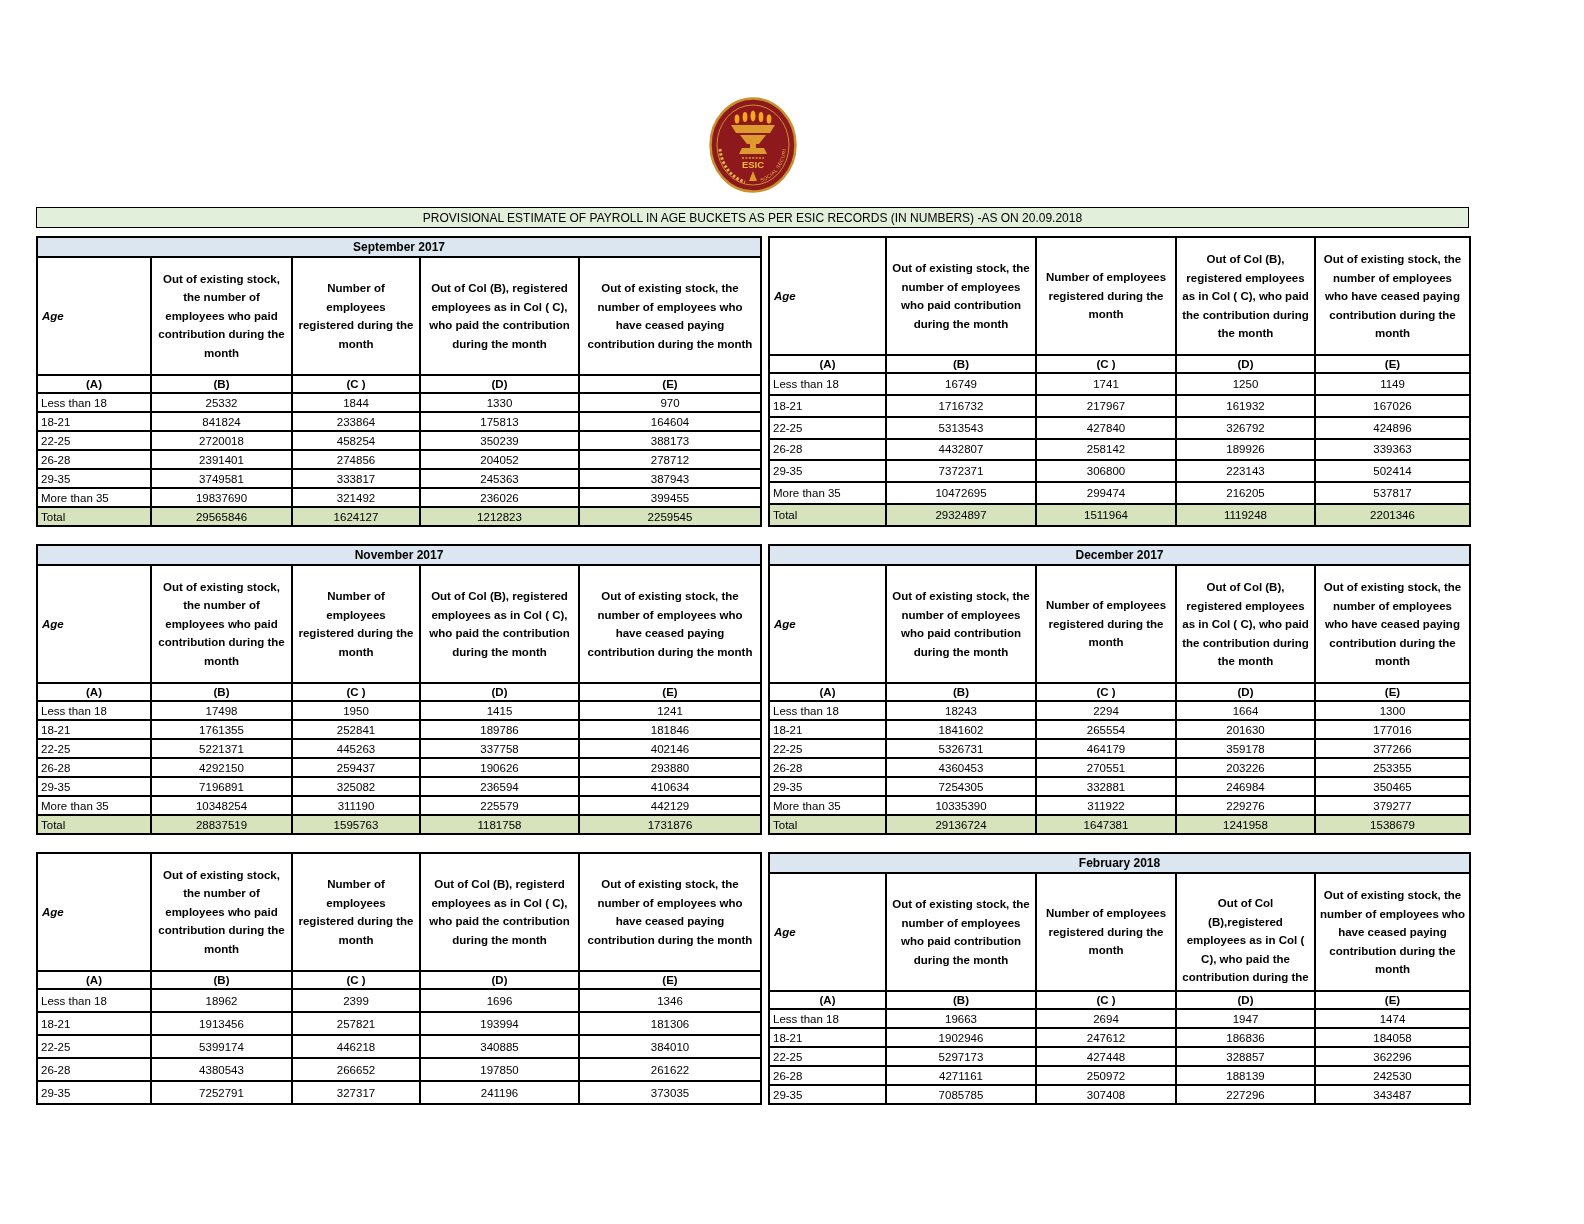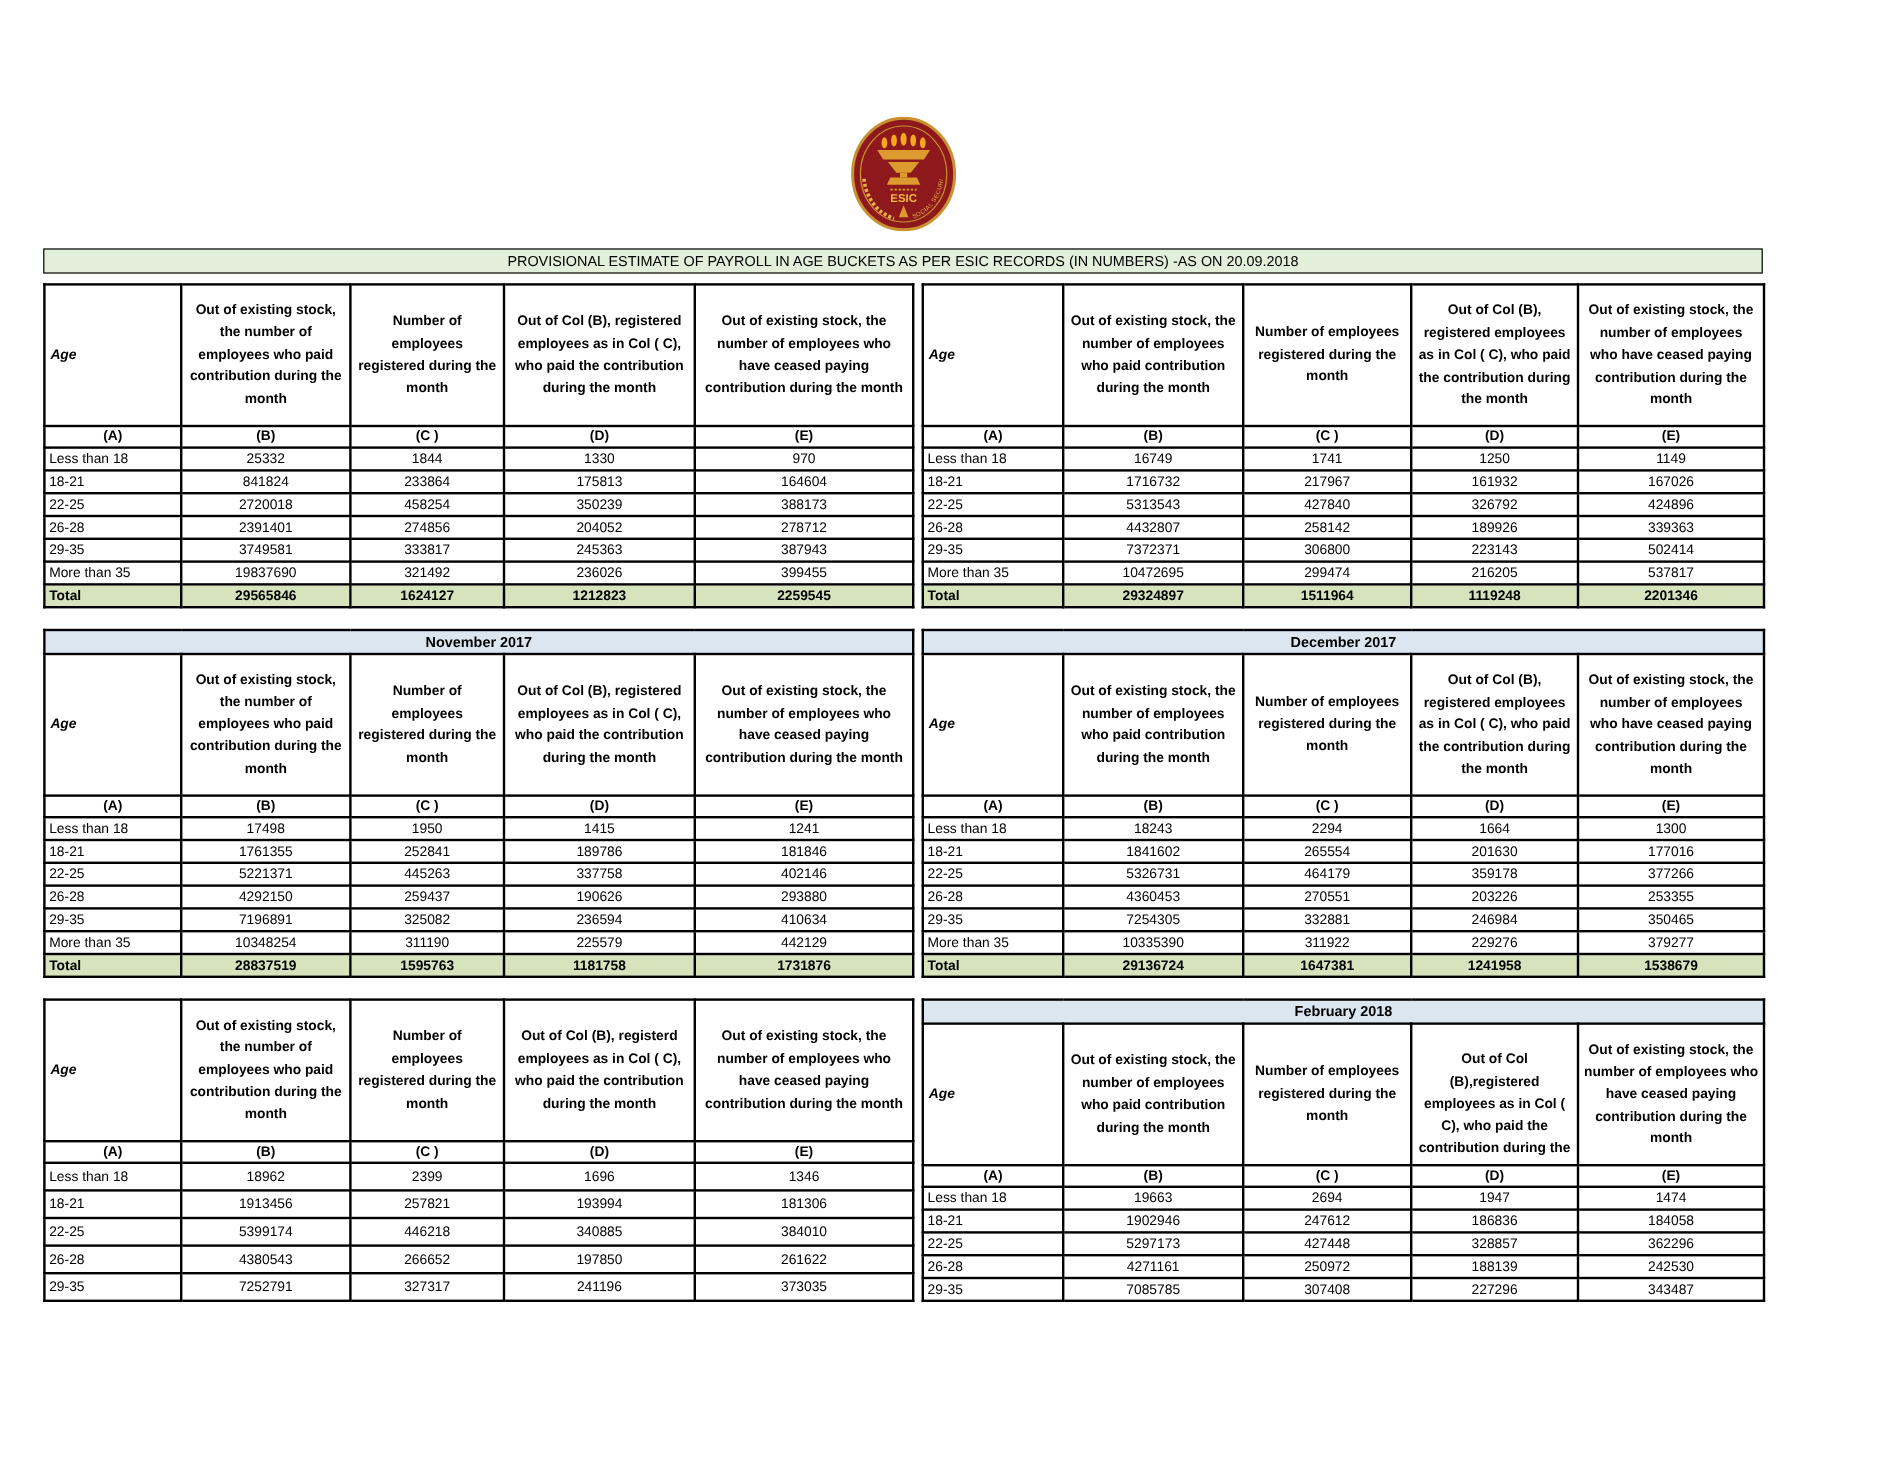--- a/index.html
+++ b/index.html
@@ -35,21 +35,21 @@
   .hdr.age{justify-content:flex-start;text-align:left;font-style:italic;}
   table.clip th.dcol .hdr,
   table.clip th.ecol .hdr{align-items:flex-start;padding-top:12px;}
   table.clip th.dcol.tight .hdr{padding-top:20px;}
 
   tr.letters th{height:18px;text-align:center;font-weight:bold;white-space:nowrap;padding:0 2px;}
 
   tbody td{height:19px;padding:0 3px;white-space:nowrap;}
   tbody td.age{text-align:left;}
   tbody td.num{text-align:center;}
-  tbody tr.total-row td{background:var(--total-bg,#D6E3BC);font-weight:bold;margin-top:32px;}
+  tbody tr.total-row td{background:var(--total-bg,#D6E3BC);font-weight:normal;margin-top:32px;}
 </style>
 </head>
 <body>
 
 <div class="page">
 
   <div class="logo-wrap">
     <svg viewBox="0 0 88 96" width="88" height="96">
       <ellipse cx="44" cy="48" rx="42.5" ry="46.5" fill="#8E191C" stroke="#C9912F" stroke-width="2.5"></ellipse>
       <ellipse cx="44" cy="48" rx="36" ry="40" fill="none" stroke="#C9912F" stroke-width="1"></ellipse>
@@ -88,20 +88,23 @@
 
     <table class="month-table left">
       <colgroup>
           <col style="width:114px">
           <col style="width:141px">
           <col style="width:128px">
           <col style="width:159px">
           <col style="width:182px">
         </colgroup>
       <thead>
+        <tr>
+            <th class="month" colspan="5">September 2017</th>
+          </tr>
         <tr class="hdr-row">
           <th>
               <div class="hdr age">Age</div>
             </th>
           <th>
               <div class="hdr">Out of existing stock, the number of employees who paid contribution during the month</div>
             </th>
           <th>
               <div class="hdr">Number of employees registered during the month</div>
             </th>

